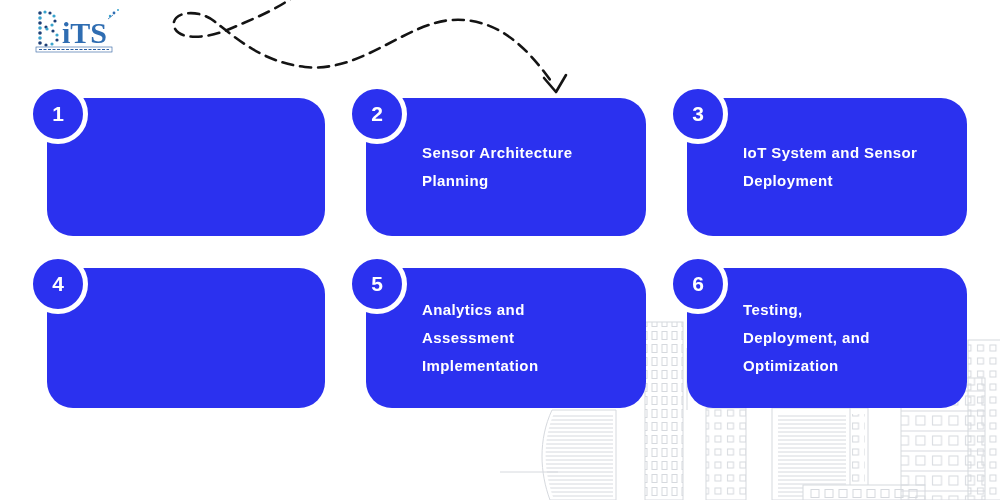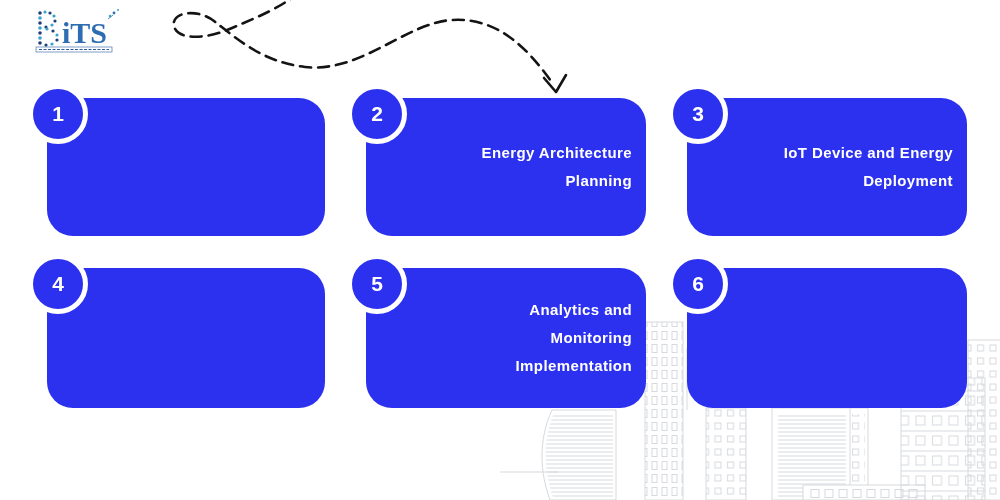--- a/index.html
+++ b/index.html
@@ -1,19 +1,18 @@
 <!DOCTYPE html>
 <html style="--accent: #2b31ef; --arrow: #141414; --cityline: #d6d9de; --logoblue: #2f6db2; --logonavy: #1d3f77; --logoteal: #38a3cd;"><head>
 <meta charset="utf-8">
 <style>
   html,body{margin:0;padding:0;background:#fff;}
   .canvas{
     position:relative;width:1000px;height:500px;background:#fff;overflow:hidden;
     font-family:"Liberation Sans", sans-serif;
-    text-align:right;
   }
   
   .logo{position:absolute;left:34px;top:7px;width:88px;height:46px;}
   
   .arrow-svg{position:absolute;left:0;top:0;width:1000px;height:120px;pointer-events:none;}
   
   .city-svg{position:absolute;left:500px;top:290px;width:500px;height:210px;}
   
   .cards{
     position:absolute;left:47px;top:98px;
@@ -134,39 +133,42 @@
   </svg>
 
   <div class="cards">
 
     <div class="card">
       <div class="badge">1</div>
     </div>
 
     <div class="card">
       <div class="badge">2</div>
-      <div class="card-title">Energy Architecture
+      <div class="card-title">Sensor Architecture
 Planning</div>
     </div>
 
     <div class="card">
       <div class="badge">3</div>
-      <div class="card-title">IoT Device and Energy
+      <div class="card-title">IoT System and Sensor
 Deployment</div>
     </div>
 
     <div class="card">
       <div class="badge">4</div>
     </div>
 
     <div class="card">
       <div class="badge">5</div>
       <div class="card-title">Analytics and
-Monitoring
+Assessment
 Implementation</div>
     </div>
 
     <div class="card">
       <div class="badge">6</div>
+      <div class="card-title">Testing,
+Deployment, and
+Optimization</div>
     </div>
 
   </div>
 </div>
 
 </body></html>

